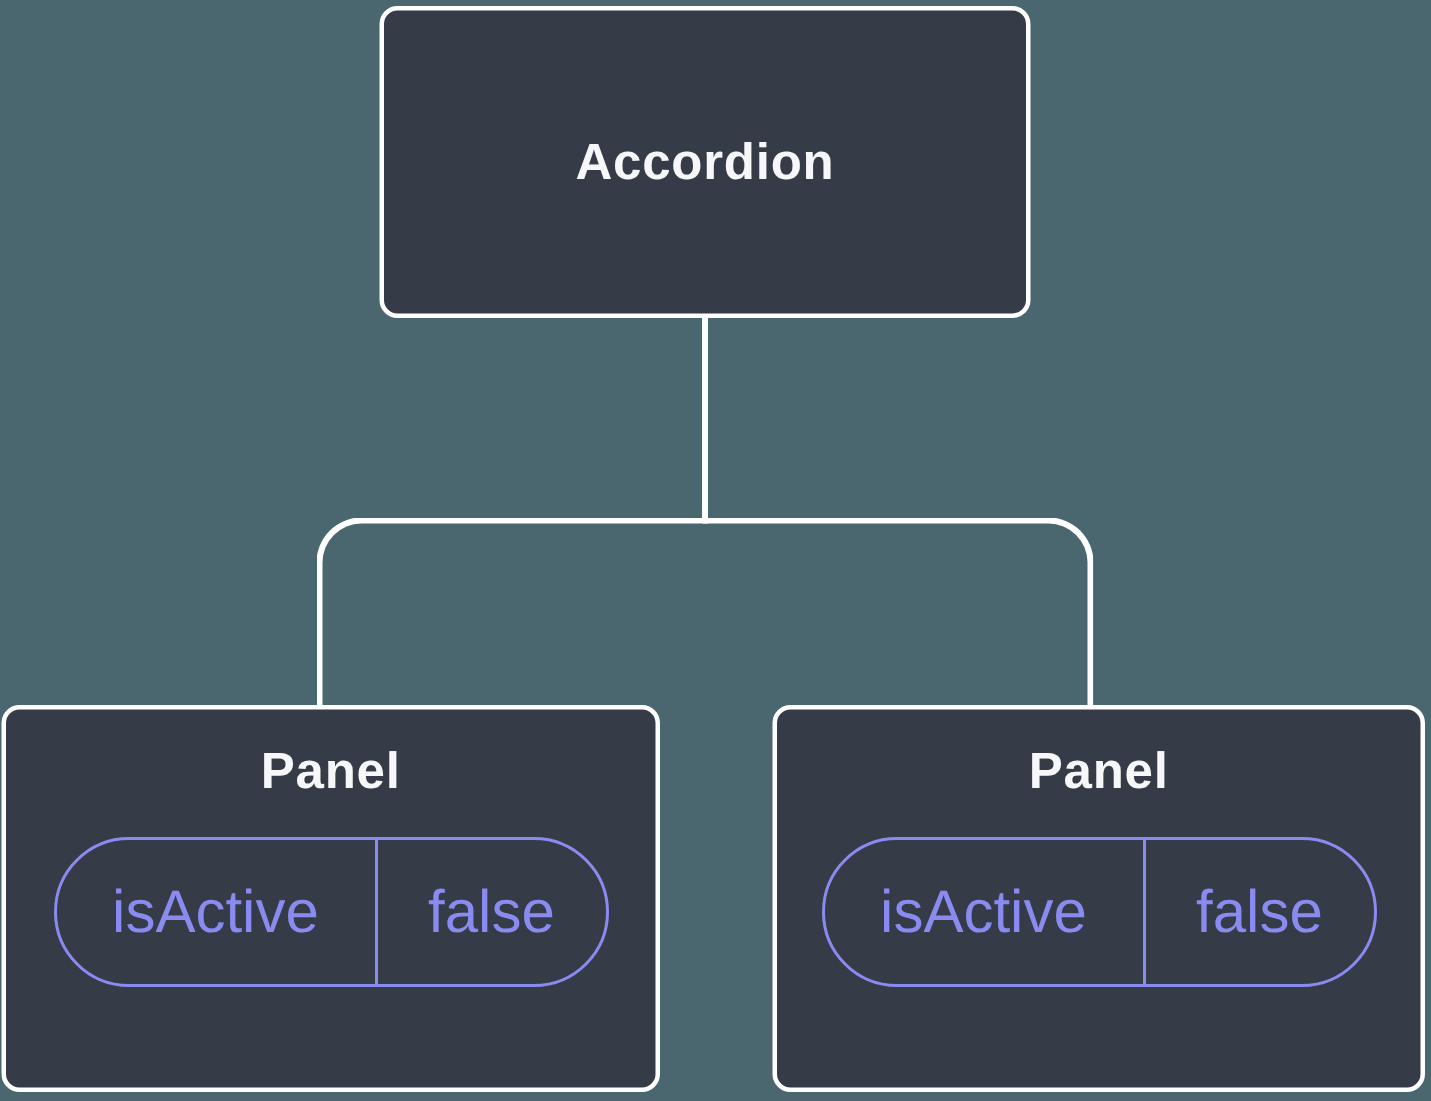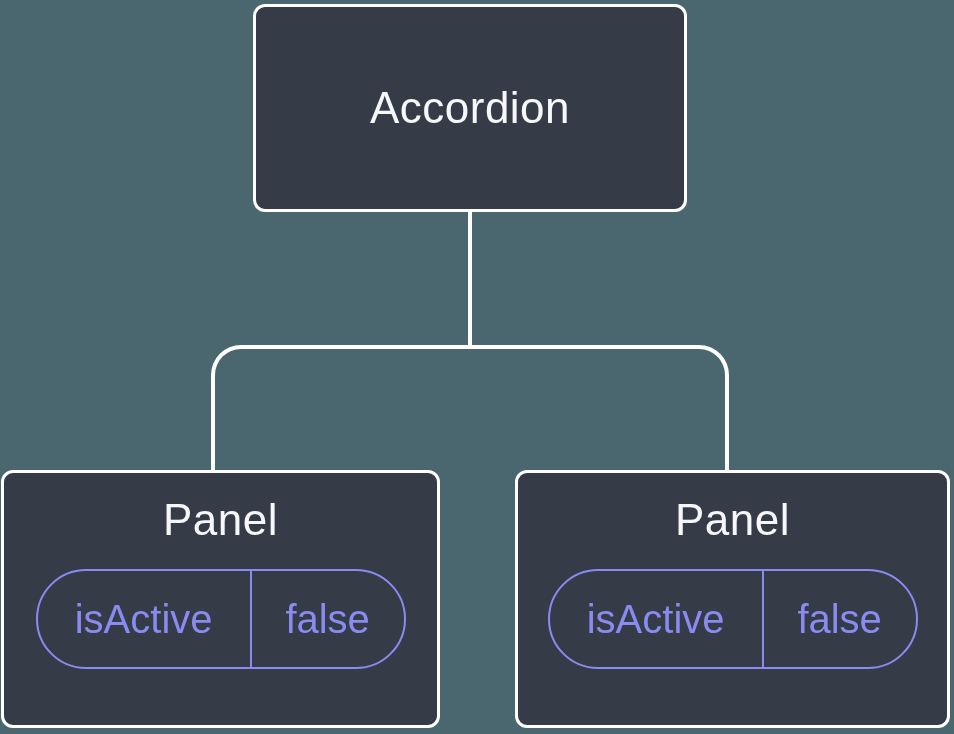--- a/index.html
+++ b/index.html
@@ -23,22 +23,22 @@
     background: var(--bg);
   }
   .node {
     position: absolute;
     background: var(--node);
     border: 3px solid var(--line);
     border-radius: 12px;
   }
   .node-label {
     color: var(--text);
-    font-size: 44px;
-    font-weight: 400;
+    font-size: 34px;
+    font-weight: 700;
     letter-spacing: 0.5px;
   }
   .root-node {
     left: 253px; top: 4px;
     width: 434px; height: 208px;
     display: flex;
     align-items: center;
     justify-content: center;
   }
   .stem {

